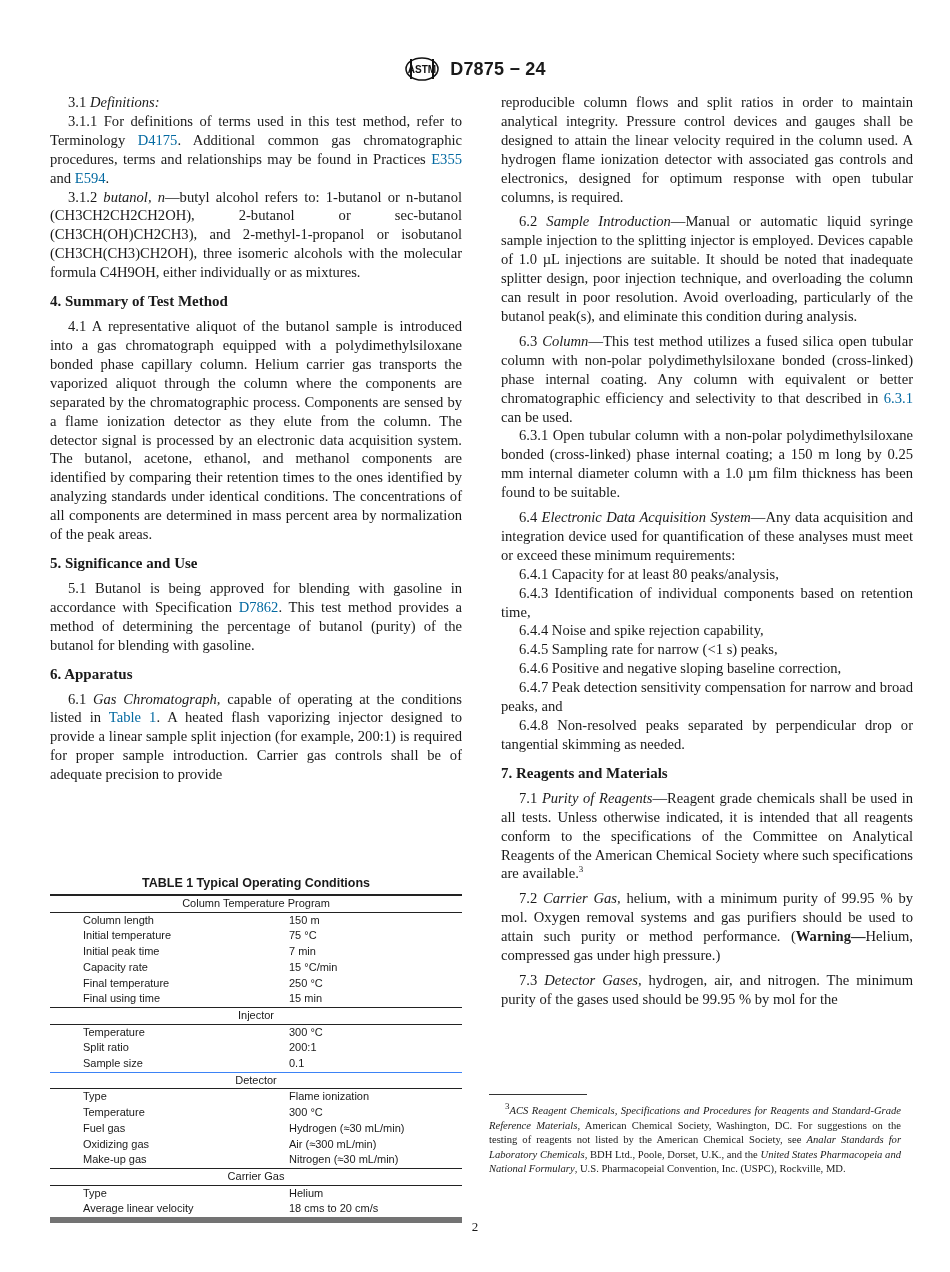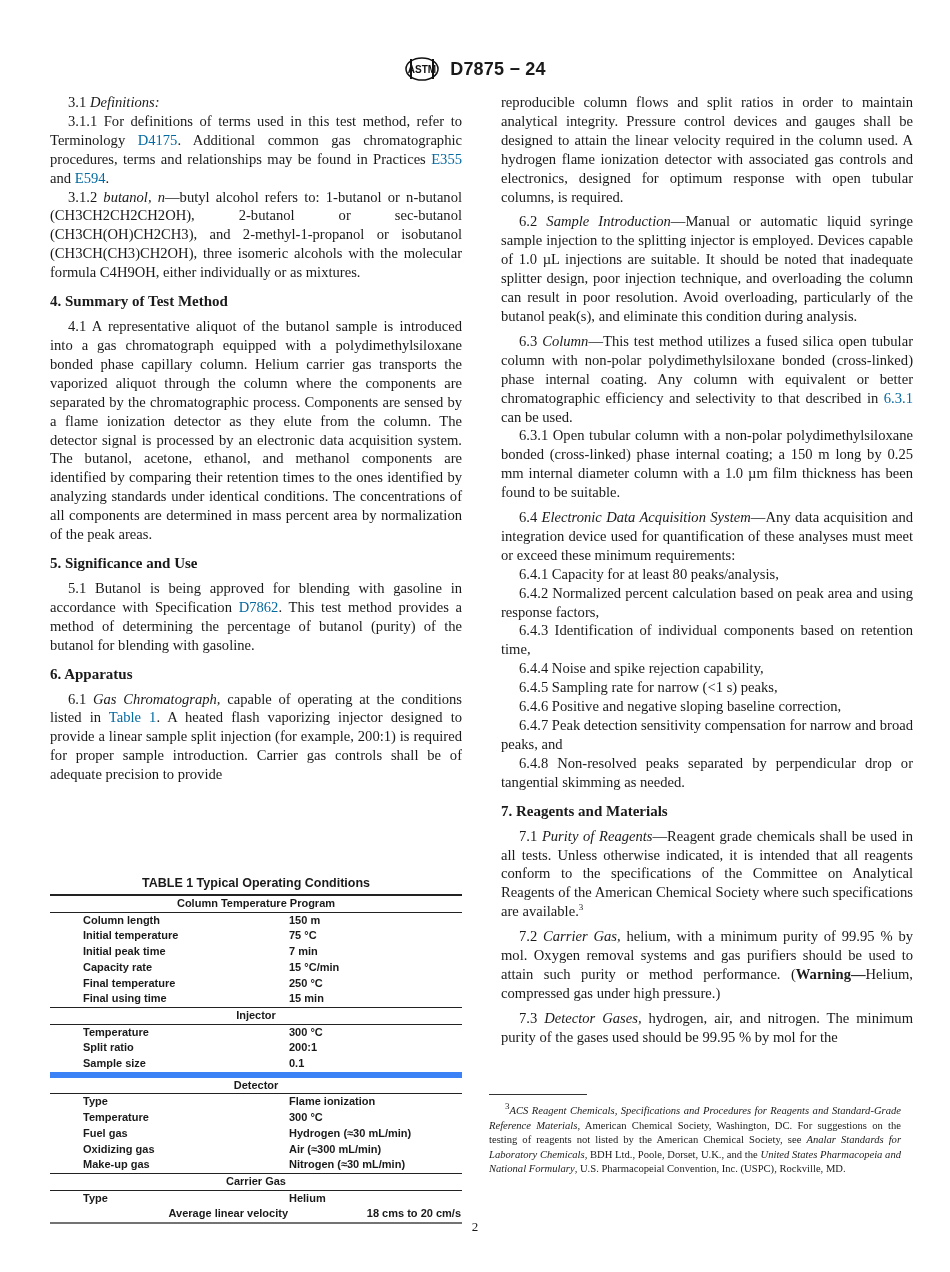--- a/index.html
+++ b/index.html
@@ -16,24 +16,24 @@
   .ind { text-indent: 18px; }
   h2 { font-size: 15px; font-weight: bold; margin: 0 0 6px 0; line-height: 19px; }
   .gap { height: 10px; }
   .gap-sm { height: 6px; }
   .link { color: #0369a1; }
   em { font-style: italic; }
   .sup { font-size: 9px; vertical-align: super; line-height: 0; }
   
   .table-wrap { position: absolute; left: 50px; top: 876px; width: 412px; font-family: "Liberation Sans", sans-serif; }
   .table-title { text-align: center; font-weight: bold; font-size: 12.5px; margin-bottom: 4px; }
-  table { width: 100%; border-collapse: collapse; font-size: 11px; line-height: 13.7px; font-weight: bold; }
+  table { width: 100%; border-collapse: collapse; font-size: 11px; line-height: 13.7px; }
   table tr.group td { text-align: center; border-bottom: 1px solid #222; }
   table tr.first td { border-top: 2px solid #222; }
-  table tr.last td { border-bottom: 2px solid #737373; text-align: right; }
+  table tr.last td { border-bottom: 6px solid #737373; }
   td.k { padding-left: 33px; width: 205px; }
   td.v { padding-left: 0; }
   
   .fn-rule { position: absolute; left: 489px; top: 1094px; width: 98px; border-top: 1px solid #333; }
   .footnote { position: absolute; left: 489px; top: 1104px; width: 412px; font-size: 10.6px; line-height: 14.6px; text-align: justify; }
   .footnote .ind { text-indent: 16px; }
   .page-num { position: absolute; top: 1219px; left: 0; width: 950px; text-align: center; font-size: 13px; }
 </style>
 </head>
 <body>
@@ -100,21 +100,21 @@
           <td colspan="2">Injector</td>
         </tr>
       <tr>
           <td class="k">Temperature</td>
           <td class="v">300 °C</td>
         </tr>
       <tr>
           <td class="k">Split ratio</td>
           <td class="v">200:1</td>
         </tr>
-      <tr style="border-bottom:6px solid #3b82f6">
+      <tr style="border-bottom:1px solid #3b82f6">
           <td class="k">Sample size</td>
           <td class="v">0.1</td>
         </tr>
       <tr class="group">
           <td colspan="2">Detector</td>
         </tr>
       <tr>
           <td class="k">Type</td>
           <td class="v">Flame ionization</td>
         </tr>
@@ -152,21 +152,20 @@
 <div class="col right">
   <p id="cont61">reproducible column flows and split ratios in order to maintain analytical integrity. Pressure control devices and gauges shall be designed to attain the linear velocity required in the column used. A hydrogen flame ionization detector with associated gas controls and electronics, designed for optimum response with open tubular columns, is required.</p>
   <div class="gap-sm"></div>
   <p class="ind"><span>6.2 </span><em>Sample Introduction</em><span>—Manual or automatic liquid syringe sample injection to the splitting injector is employed. Devices capable of 1.0 µL injections are suitable. It should be noted that inadequate splitter design, poor injection technique, and overloading the column can result in poor resolution. Avoid overloading, particularly of the butanol peak(s), and eliminate this condition during analysis.</span></p>
   <div class="gap-sm"></div>
   <p class="ind"><span>6.3 </span><em>Column</em><span>—This test method utilizes a fused silica open tubular column with non-polar polydimethylsiloxane bonded (cross-linked) phase internal coating. Any column with equivalent or better chromatographic efficiency and selectivity to that described in </span><a class="link">6.3.1</a><span> can be used.</span></p>
   <p class="ind">6.3.1 Open tubular column with a non-polar polydimethylsiloxane bonded (cross-linked) phase internal coating; a 150 m long by 0.25 mm internal diameter column with a 1.0 µm film thickness has been found to be suitable.</p>
   <div class="gap-sm"></div>
   <p class="ind"><span>6.4 </span><em>Electronic Data Acquisition System</em><span>—Any data acquisition and integration device used for quantification of these analyses must meet or exceed these minimum requirements:</span></p>
   <p class="ind">6.4.1 Capacity for at least 80 peaks/analysis,</p>
-  <p class="ind">6.4.2 Normalized percent calculation based on peak area and using response factors,</p>
   <p class="ind">6.4.3 Identification of individual components based on retention time,</p>
   <p class="ind">6.4.4 Noise and spike rejection capability,</p>
   <p class="ind">6.4.5 Sampling rate for narrow (&lt;1 s) peaks,</p>
   <p class="ind">6.4.6 Positive and negative sloping baseline correction,</p>
   <p class="ind">6.4.7 Peak detection sensitivity compensation for narrow and broad peaks, and</p>
   <p class="ind">6.4.8 Non-resolved peaks separated by perpendicular drop or tangential skimming as needed.</p>
   <div class="gap"></div>
   <h2>7. Reagents and Materials</h2>
   <p class="ind"><span>7.1 </span><em>Purity of Reagents</em><span>—Reagent grade chemicals shall be used in all tests. Unless otherwise indicated, it is intended that all reagents conform to the specifications of the Committee on Analytical Reagents of the American Chemical Society where such specifications are available.</span><span class="sup">3</span></p>
   <div class="gap-sm"></div>

